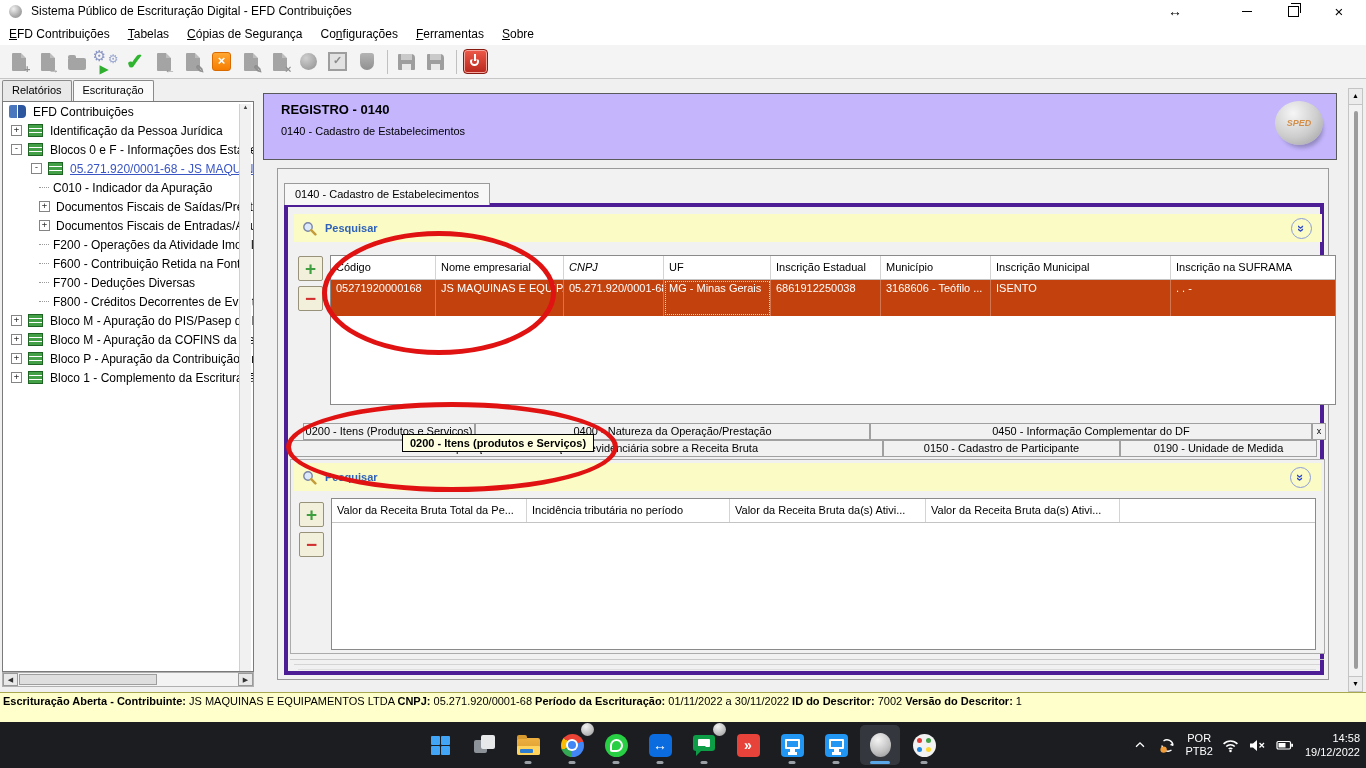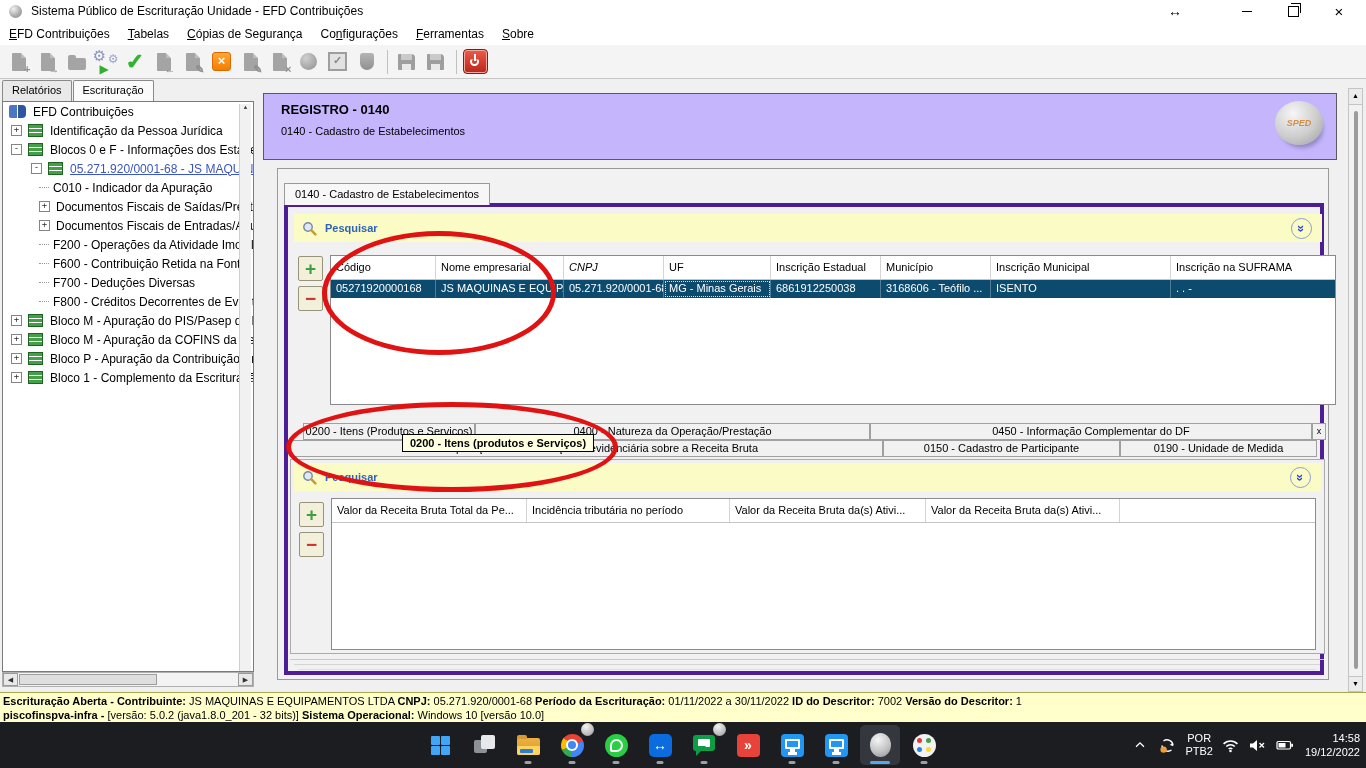--- a/index.html
+++ b/index.html
@@ -91,21 +91,21 @@
   .chev span{transform:rotate(90deg);line-height:1;}
   .sqbtn{position:absolute;width:25px;height:25px;background:#f2efda;border:1px solid #98927a;border-radius:2px;
     font-size:19px;font-weight:bold;display:flex;align-items:center;justify-content:center;box-sizing:border-box;}
   .plus{color:#3f9e3f;} .minus{color:#d03030;}
   .dtable{position:absolute;background:#fff;border:1px solid #8a8a8a;box-sizing:border-box;overflow:hidden;}
   .t1{left:42px;top:48px;width:1006px;height:150px;}
   .t2{left:40px;top:38px;width:985px;height:152px;}
   .thead{display:flex;height:23px;border-bottom:1px solid #c4c4c4;}
   .th{font-size:11px;line-height:22px;padding-left:5px;border-right:1px solid #d4d4d4;box-sizing:border-box;
     white-space:nowrap;overflow:hidden;flex:none;}
-  .trow{display:flex;height:18px;background:#0c4a6e;color:#fff;}
+  .trow{display:flex;height:36px;background:#c2410c;color:#fff;}
   .td{font-size:11px;line-height:17px;padding-left:5px;border-right:1px solid rgba(255,255,255,.28);box-sizing:border-box;
     white-space:nowrap;overflow:hidden;flex:none;}
   .td.focus{outline:1px dotted #ffd9a0;outline-offset:-2px;}
   
   .tabsrow{position:absolute;display:flex;height:17px;font-size:11px;}
   .tr1{left:15px;top:216px;} .tr2{left:2px;top:233px;}
   .rtab{border:1px solid #a0a0a0;background:#f1f1f1;text-align:center;line-height:15px;box-sizing:border-box;
     white-space:nowrap;overflow:hidden;flex:none;}
   .tabx{width:14px;border:1px solid #a0a0a0;background:#f1f1f1;font-size:9px;line-height:14px;text-align:center;box-sizing:border-box;flex:none;}
   .tooltip{position:absolute;left:114px;top:227px;background:#ffffe1;border:1px solid #000;font-weight:bold;font-size:11px;
@@ -168,21 +168,21 @@
   .clock{font-size:11px;line-height:14px;text-align:right;margin-left:2px;}
   .trayico{display:flex;align-items:center;justify-content:center;width:18px;height:18px;}
 </style>
 </head>
 <body>
 
 <div id="screen">
 
   <div class="titlebar">
     <div class="app-ico"></div>
-    <div class="title-text">Sistema Público de Escrituração Unidade - EFD Contribuições</div>
+    <div class="title-text">Sistema Público de Escrituração Digital - EFD Contribuições</div>
   </div>
   <div class="resize-cur">↔</div>
   <div class="wc wc-min">
       <div class="minbar"></div>
     </div>
   <div class="wc wc-res">
       <div class="resbox"></div>
     </div>
   <div class="wc wc-cls">×</div>
 
@@ -439,21 +439,20 @@
     <div class="up">▲</div>
     <div class="vthumb"></div>
     <div class="dn">▼</div>
   </div>
 
   <div class="redellipse re1"></div>
   <div class="redellipse re2"></div>
 
   <div class="status">
     <div id="stline1"><b>Escrituração Aberta - Contribuinte: </b><span>JS MAQUINAS E EQUIPAMENTOS LTDA </span><b>CNPJ: </b><span>05.271.920/0001-68 </span><b>Período da Escrituração: </b><span>01/11/2022 a 30/11/2022 </span><b>ID do Descritor: </b><span>7002 </span><b>Versão do Descritor: </b><span>1</span></div>
-    <div id="stline2"><b>piscofinspva-infra - </b><span>[versão: 5.0.2 (java1.8.0_201 - 32 bits)] </span><b>Sistema Operacional: </b><span>Windows 10 [versão 10.0]</span></div>
   </div>
 
   <div class="taskbar">
     <div class="apps">
         <div class="app">
           <div class="ic-win">
             <i></i>
             <i></i>
             <i></i>
             <i></i>

